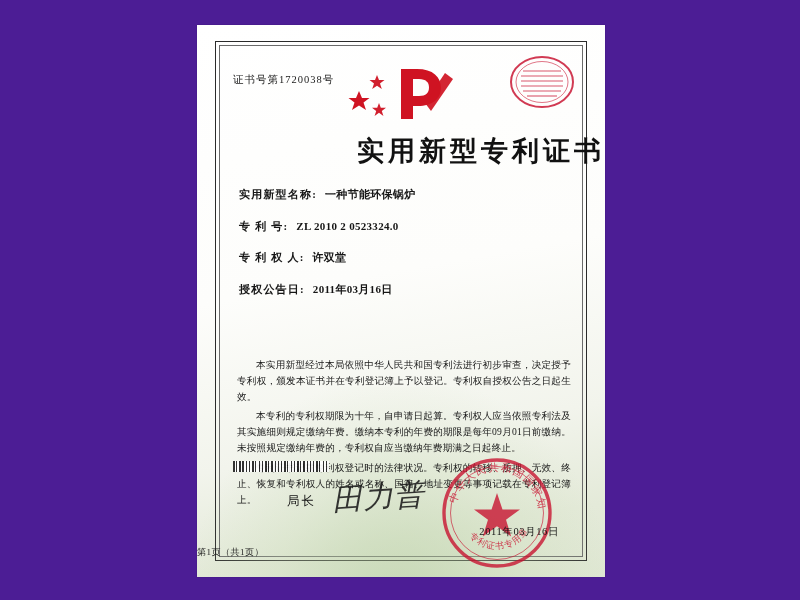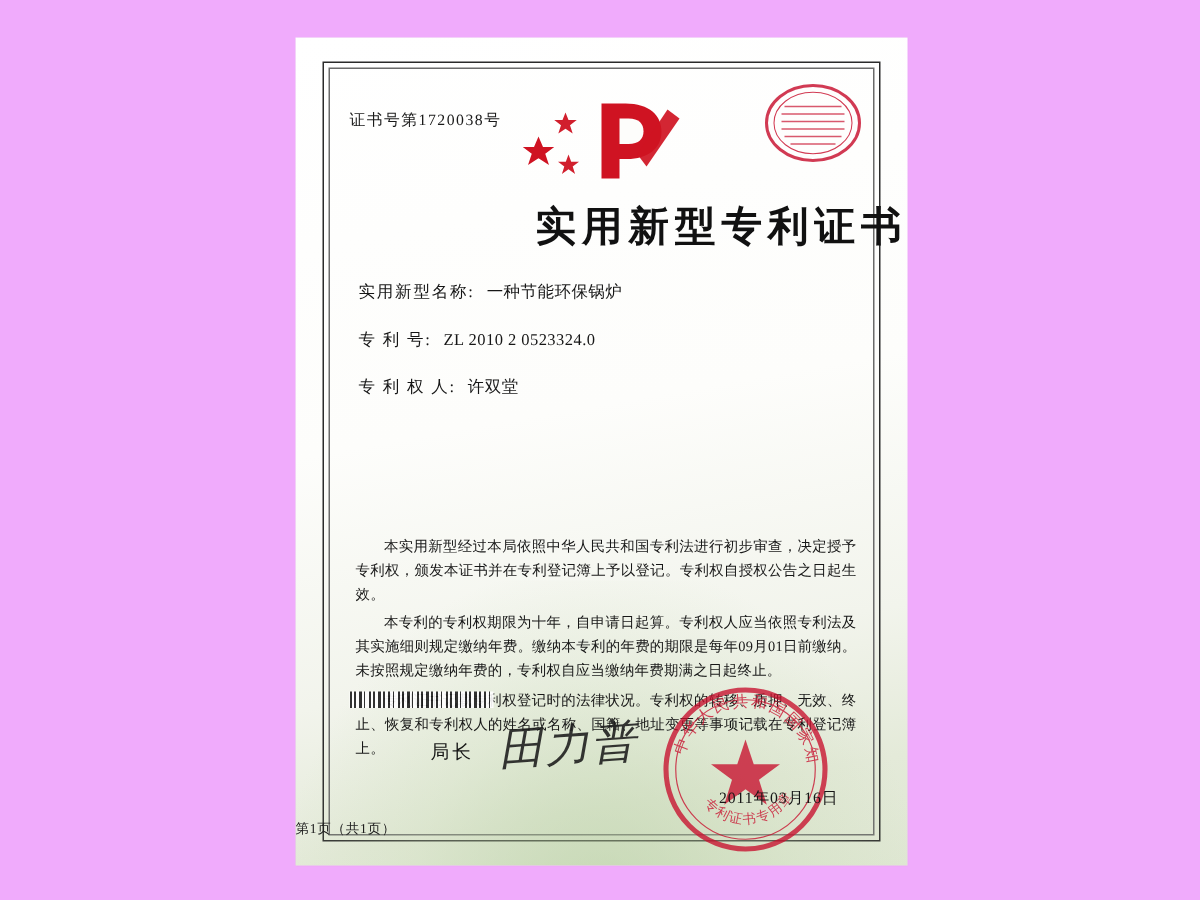--- a/index.html
+++ b/index.html
@@ -11,21 +11,21 @@
     width: 800px;
     height: 600px;
     overflow: hidden;
     font-family: "Liberation Serif", serif;
   }
 
   .page {
     position: relative;
     width: 800px;
     height: 600px;
-    background: #f0abfc;
+    background: #4c1d95;
   }
 
   
   .certificate {
     position: absolute;
     left: 197px;
     top: 25px;
     width: 408px;
     height: 552px;
     background: linear-gradient(170deg, #ffffff 0%, #fdfdfb 45%, #f2f4ec 72%, #e4ead9 88%, #dfe7d3 100%);
@@ -102,20 +102,21 @@
     letter-spacing: 4px;
     color: #111111;
     font-family: "DejaVu Serif", "Liberation Serif", serif;
   }
 
   .fields {
     position: absolute;
     left: 42px;
     top: 162px;
     right: 40px;
+    font-weight: bold;
   }
   .field-row {
     font-size: 11px;
     color: #161616;
     margin-bottom: 16.5px;
     white-space: nowrap;
     letter-spacing: 0.2px;
   }
   .field-label {
     display: inline-block;
@@ -259,20 +260,24 @@
           <span class="field-label">实用新型名称:</span>
           <span class="field-value">一种节能环保锅炉</span>
         </div>
         <div class="field-row">
           <span class="field-label">专 利 号:</span>
           <span class="field-value">ZL 2010 2 0523324.0</span>
         </div>
         <div class="field-row">
           <span class="field-label">专 利 权 人:</span>
           <span class="field-value">许双堂</span>
+        </div>
+        <div class="field-row">
+          <span class="field-label">授权公告日:</span>
+          <span class="field-value">2011年03月16日</span>
         </div>
       </div>
 
       <div class="paragraphs">
         <p>本实用新型经过本局依照中华人民共和国专利法进行初步审查，决定授予专利权，颁发本证书并在专利登记簿上予以登记。专利权自授权公告之日起生效。</p>
         <p>本专利的专利权期限为十年，自申请日起算。专利权人应当依照专利法及其实施细则规定缴纳年费。缴纳本专利的年费的期限是每年09月01日前缴纳。未按照规定缴纳年费的，专利权自应当缴纳年费期满之日起终止。</p>
         <p>专利证书记载专利权登记时的法律状况。专利权的转移、质押、无效、终止、恢复和专利权人的姓名或名称、国籍、地址变更等事项记载在专利登记簿上。</p>
       </div>
 
       <div class="barcode"></div>

